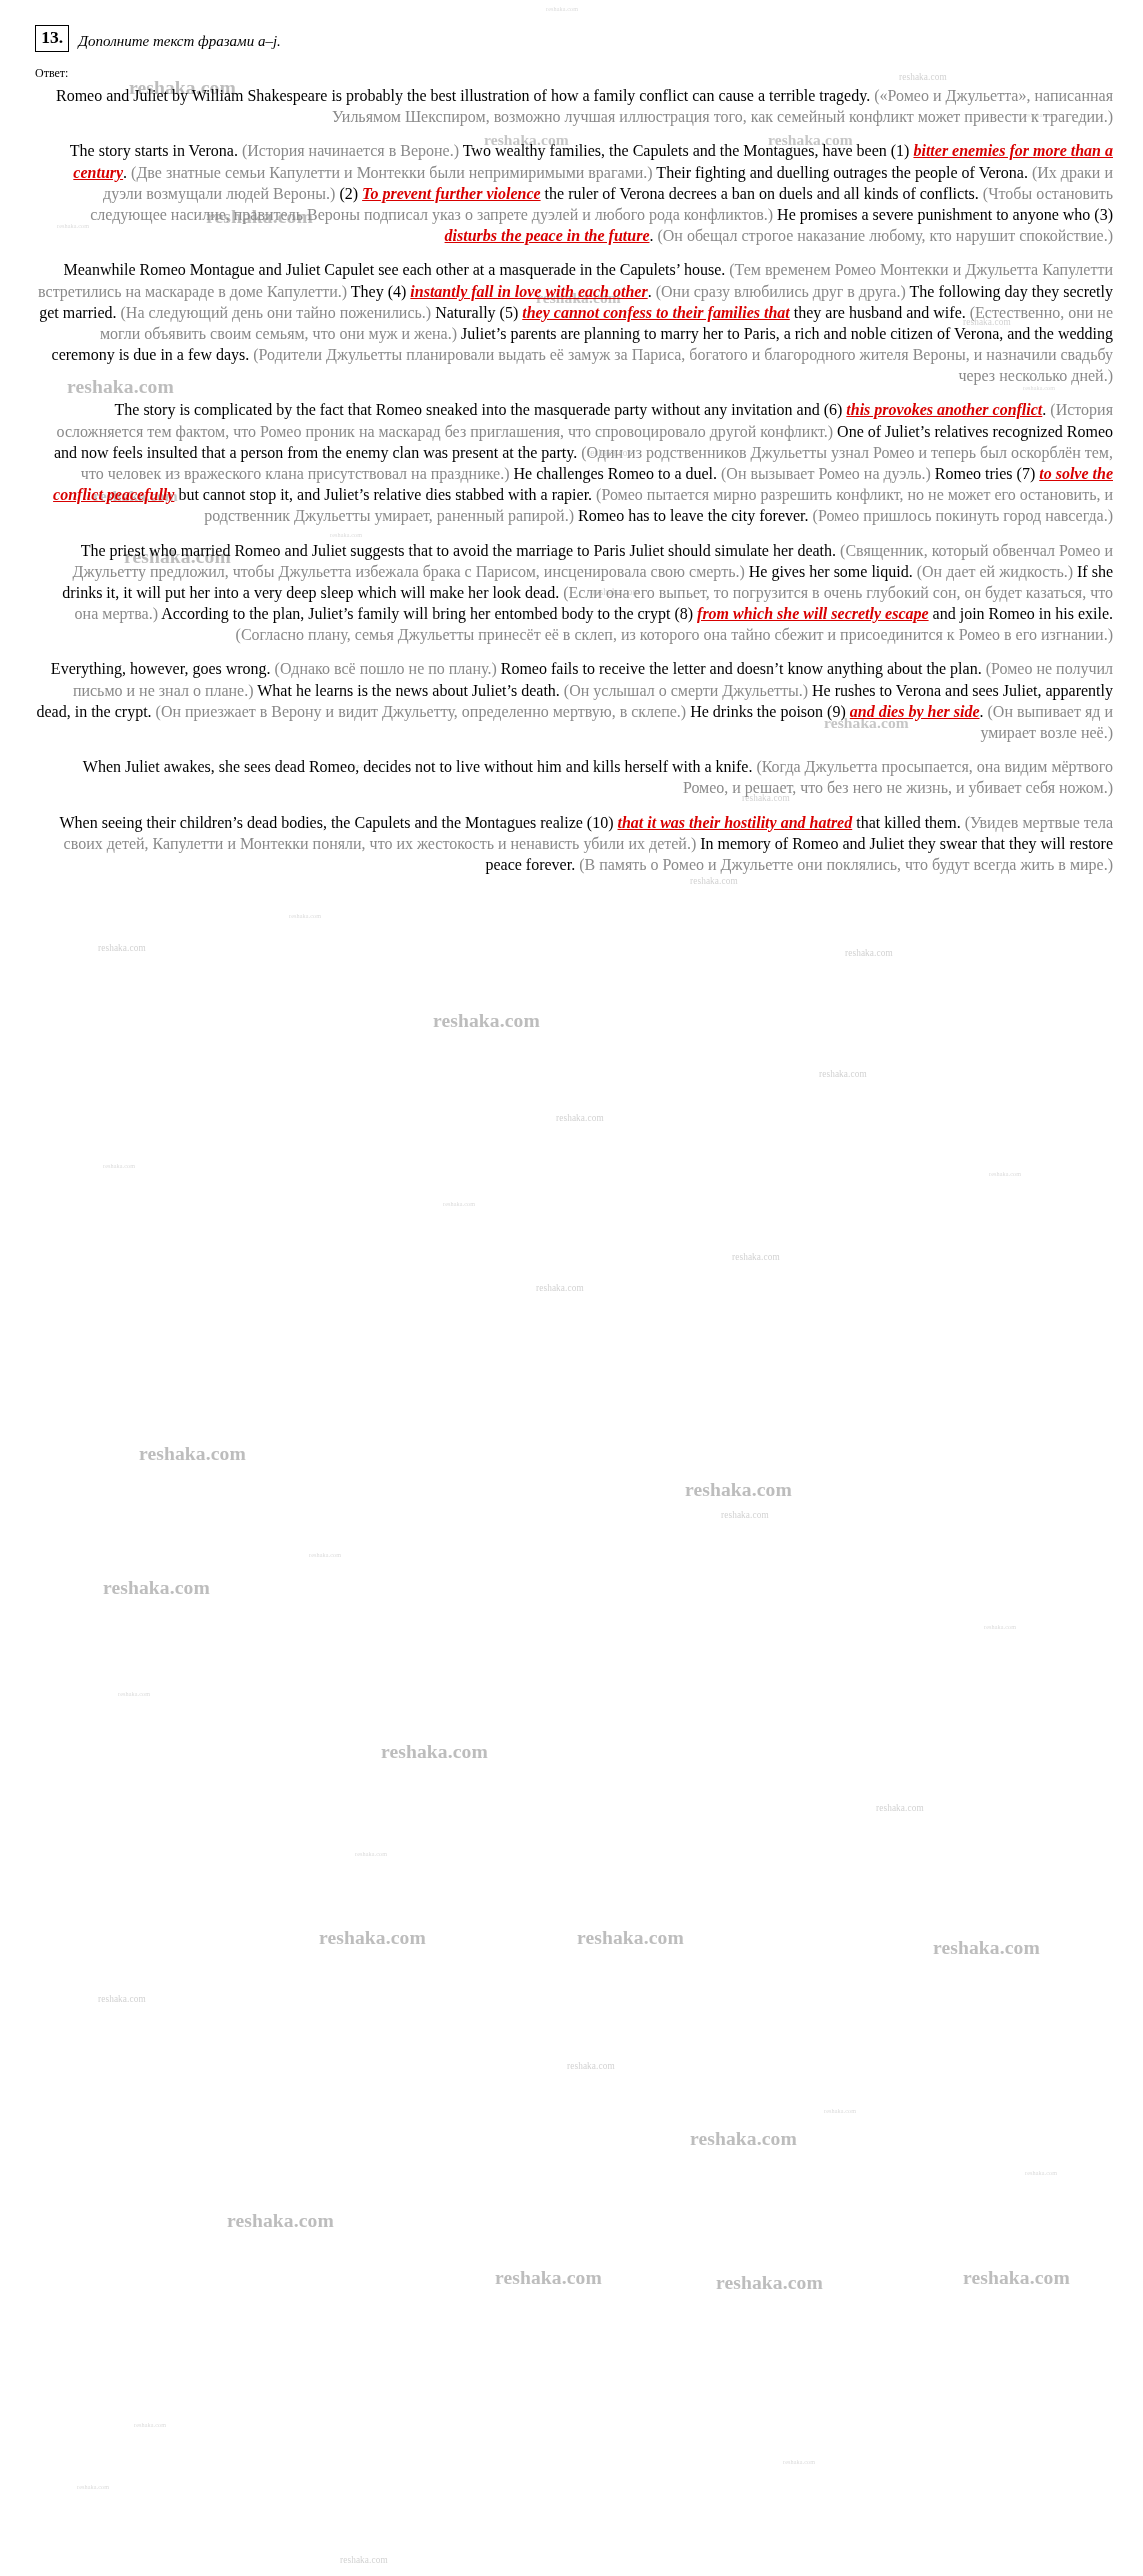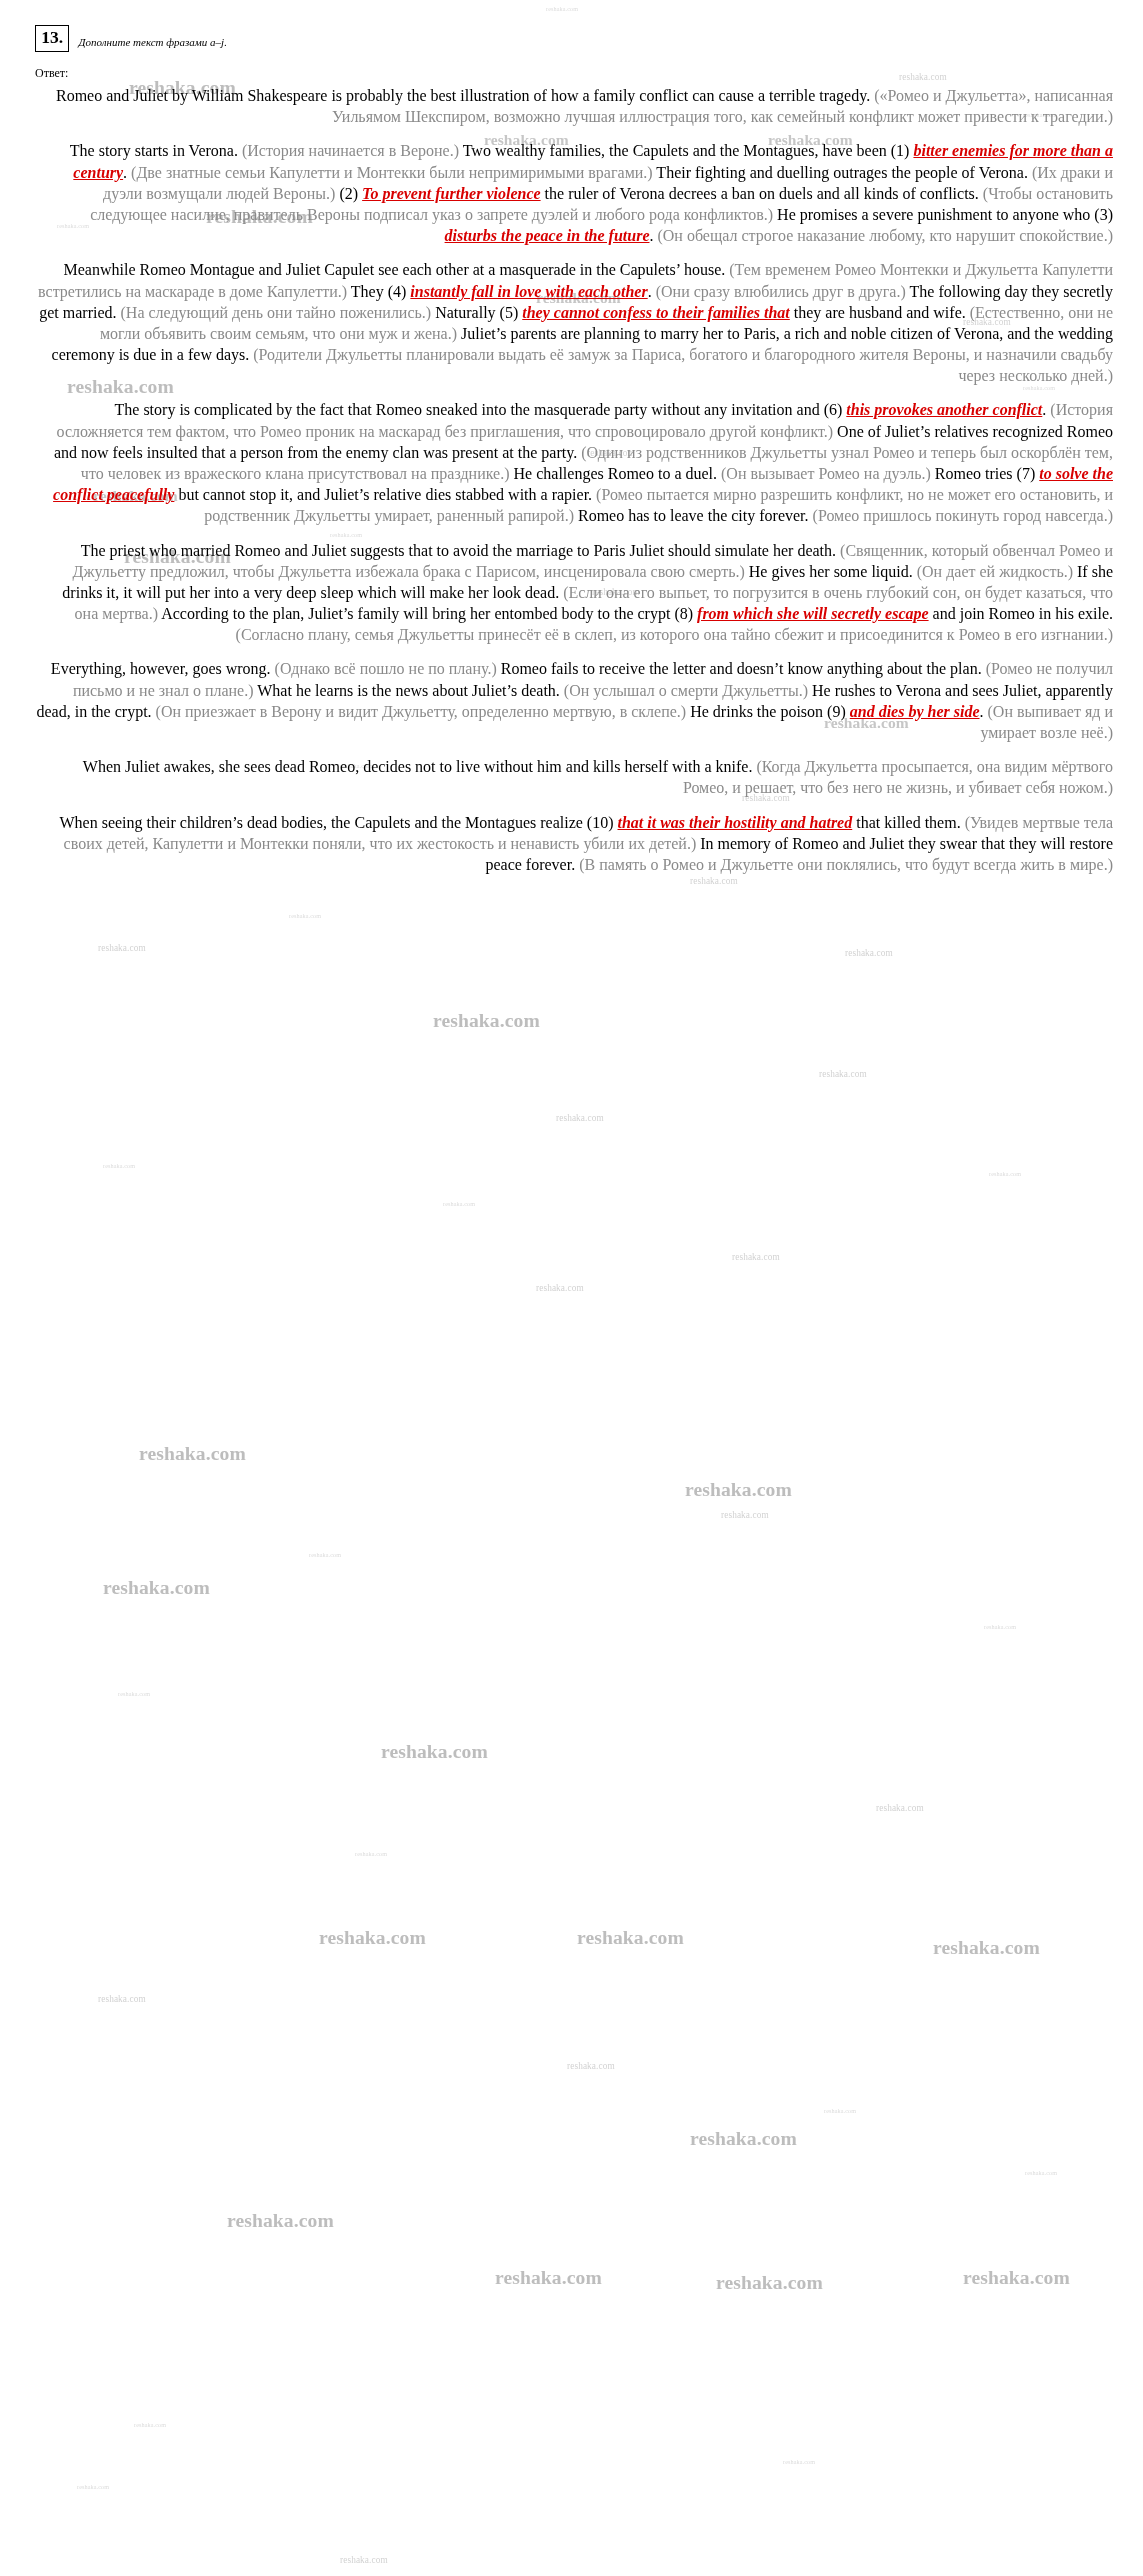--- a/index.html
+++ b/index.html
@@ -53,21 +53,21 @@
   .task-num {
     border: 1.5px solid #000;
     font-weight: bold;
     font-size: 17.5px;
     line-height: 1;
     padding: 3.6px 5.2px 4.6px 5.2px;
     font-family: "Liberation Serif", serif;
   }
   .task-text {
     font-style: italic;
-    font-size: 11px;
+    font-size: 15px;
     padding-top: 6.2px;
     color: #000;
   }
   .answer-label {
     position: relative;
     z-index: 10;
     font-size: 12px;
     margin: 0 0 4.1px 0;
     color: #000;
   }

